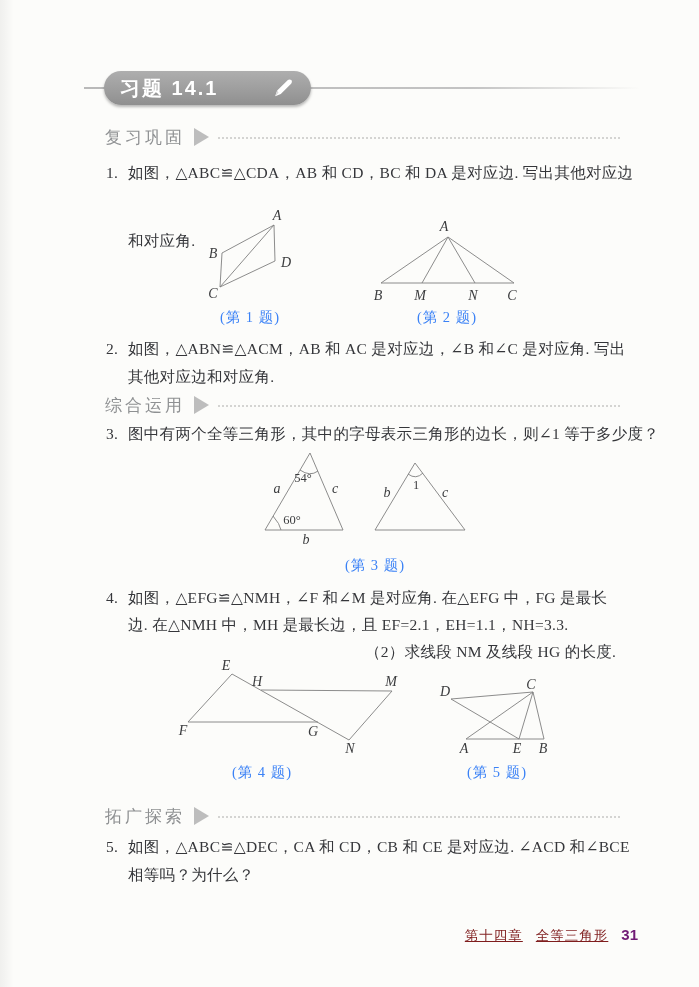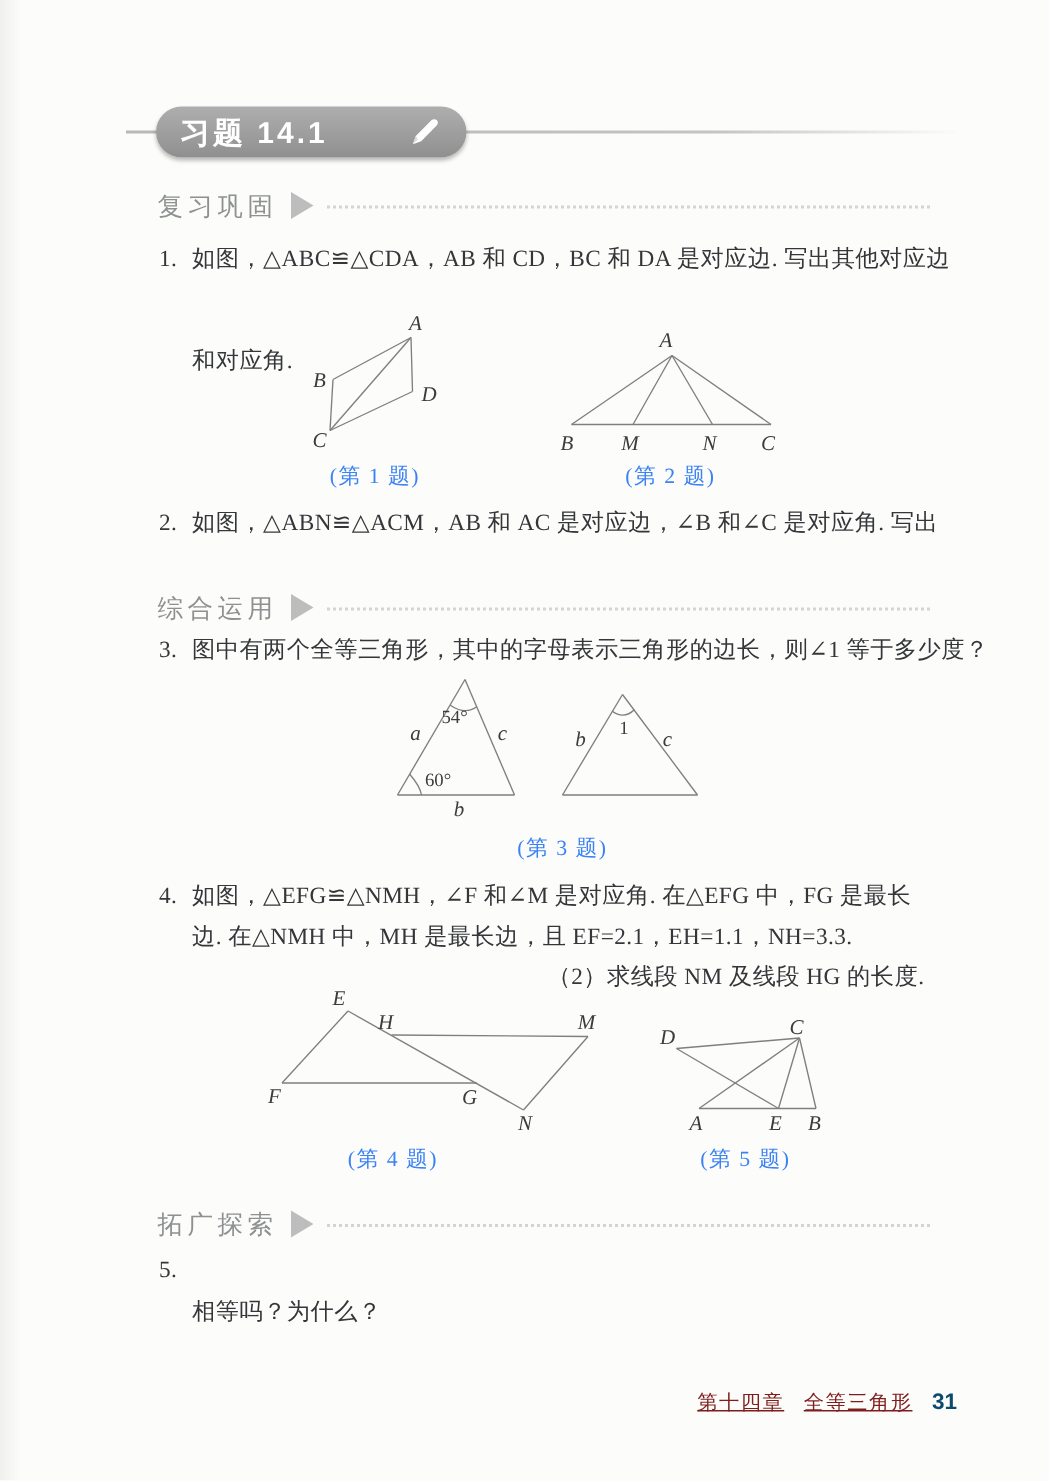--- a/index.html
+++ b/index.html
@@ -69,21 +69,21 @@
     font-size:14.5px; color:#3b82f6; letter-spacing:1px; white-space:nowrap;
   }
   
   .footer {
     position:absolute; right:61px; top:926px;
     display:flex; align-items:baseline; gap:13px;
   }
   .footer-chapter, .footer-title { font-size:13.5px; color:#7f1d1d; letter-spacing:1px;text-decoration:underline; }
   .footer-page {
     font-family:"Liberation Sans","DejaVu Sans",sans-serif;
-    font-size:15px; font-weight:bold; color:#0c4a6e;
+    font-size:15px; font-weight:bold; color:#701a75;
   }
 </style>
 </head>
 <body>
 
 <div class="page">
   <div class="edge-shade"></div>
 
   <div class="hline"></div>
   <div class="pill">
@@ -126,20 +126,21 @@
     <text class="lbl" x="86" y="21" text-anchor="middle">A</text>
     <text class="lbl" x="20" y="90" text-anchor="middle">B</text>
     <text class="lbl" x="62" y="90" text-anchor="middle">M</text>
     <text class="lbl" x="115" y="90" text-anchor="middle">N</text>
     <text class="lbl" x="154" y="90" text-anchor="middle">C</text>
   </svg>
   <div class="cap" style="left:447px; top:308px;">(第 2 题)</div>
 
   <div class="prob" style="left:106px; top:339px;">2.</div>
   <div class="prob" style="left:128px; top:339px;">如图，△ABN≌△ACM，AB 和 AC 是对应边，∠B 和∠C 是对应角. 写出</div>
+  <div class="prob" style="left:128px; top:367px;">其他对应边和对应角.</div>
 
   <div class="sec-head" style="top:394px;">
     <span class="sec-label">综合运用</span>
     <span class="tri-arrow"></span>
     <span class="dots"></span>
   </div>
 
   <div class="prob" style="left:106px; top:424px;">3.</div>
   <div class="prob" style="left:128px; top:424px;">图中有两个全等三角形，其中的字母表示三角形的边长，则∠1 等于多少度？</div>
 
@@ -201,20 +202,21 @@
   </svg>
   <div class="cap" style="left:497px; top:763px;">(第 5 题)</div>
 
   <div class="sec-head" style="top:805px;">
     <span class="sec-label">拓广探索</span>
     <span class="tri-arrow"></span>
     <span class="dots"></span>
   </div>
 
   <div class="prob" style="left:106px; top:837px;">5.</div>
+  <div class="prob" style="left:128px; top:837px;">如图，△ABC≌△DEC，CA 和 CD，CB 和 CE 是对应边. ∠ACD 和∠BCE</div>
   <div class="prob" style="left:128px; top:865px;">相等吗？为什么？</div>
 
   <div class="footer">
     <span class="footer-chapter">第十四章</span>
     <span class="footer-title">全等三角形</span>
     <span class="footer-page">31</span>
   </div>
 </div>
 
 </body></html>

